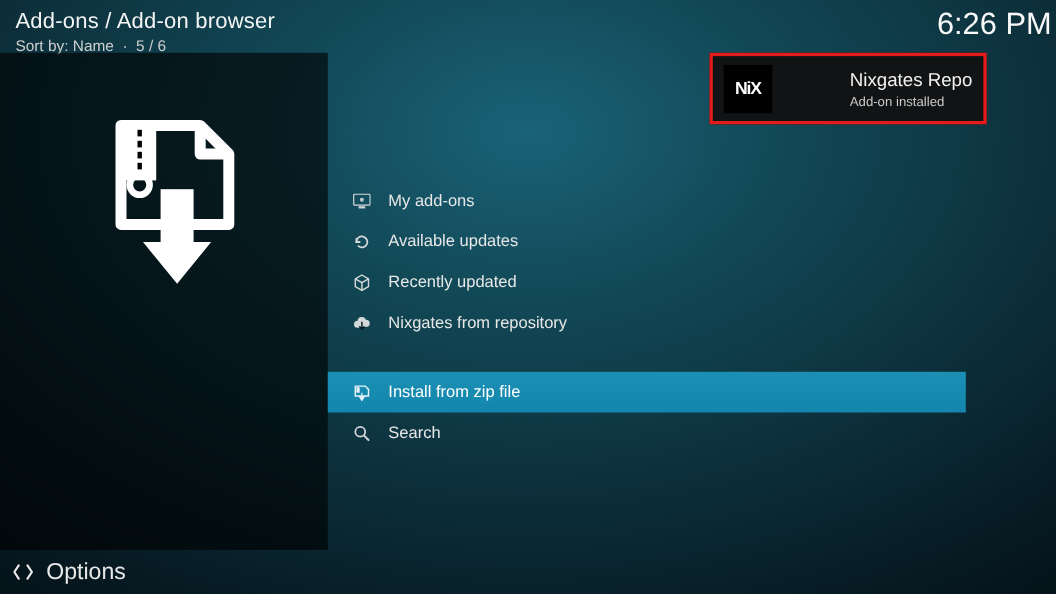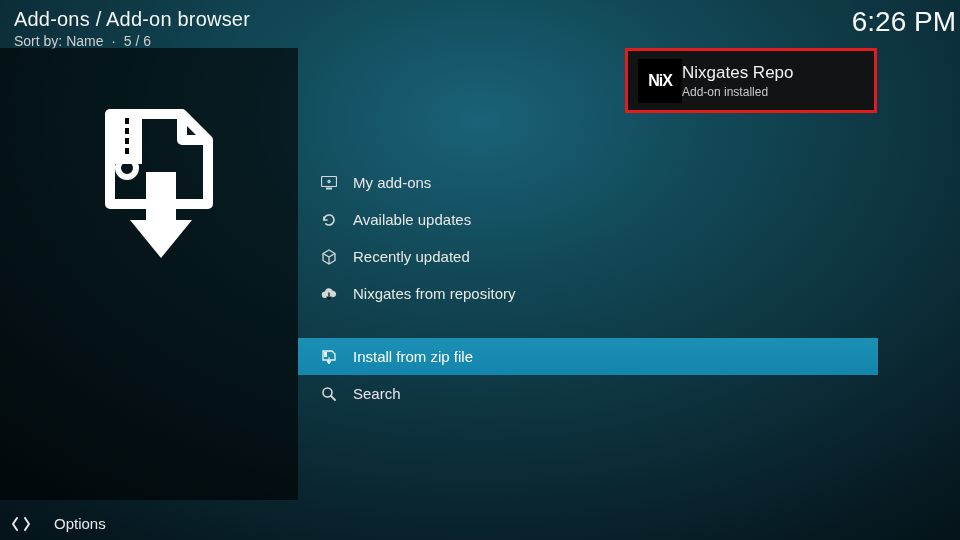--- a/index.html
+++ b/index.html
@@ -73,27 +73,28 @@
   align-items: center;
   justify-content: center;
   margin-right: 13px;
   opacity: 0.9;
 }
 .menu-label { flex: 1; }
 
 
 .toast {
   position: absolute;
-  top: 48px; left: 625px;
+  top: 48px; left: 645px;
   width: 252px; height: 65px;
   background: #111315;
   border: 3px solid #e31b1b;
   display: flex;
   align-items: center;
   padding: 6px 10px;
+  justify-content: space-between;
 }
 .toast-logo {
   width: 44px; height: 44px;
   background: #000;
   display: flex;
   align-items: center;
   justify-content: center;
   color: #fff;
   font-weight: 700;
   font-size: 16px;
@@ -104,22 +105,21 @@
 .toast-title { font-size: 17px; color: #f2f2f2; margin-bottom: 2px; }
 .toast-sub { font-size: 12px; color: #c9c9c9; }
 
 
 .footer {
   position: absolute;
   bottom: 8px; left: 12px;
   display: flex;
   align-items: center;
   color: #e8e8e8;
-  font-size: 15px;
-  gap: 12px;
+  font-size: 21px;
 }
 .footer svg { margin-right: 12px; }
 
 </style>
 </head>
 <body>
 
 <div class="header">
   <div class="breadcrumb">Add-ons / Add-on browser</div>
   <div class="sortline">

